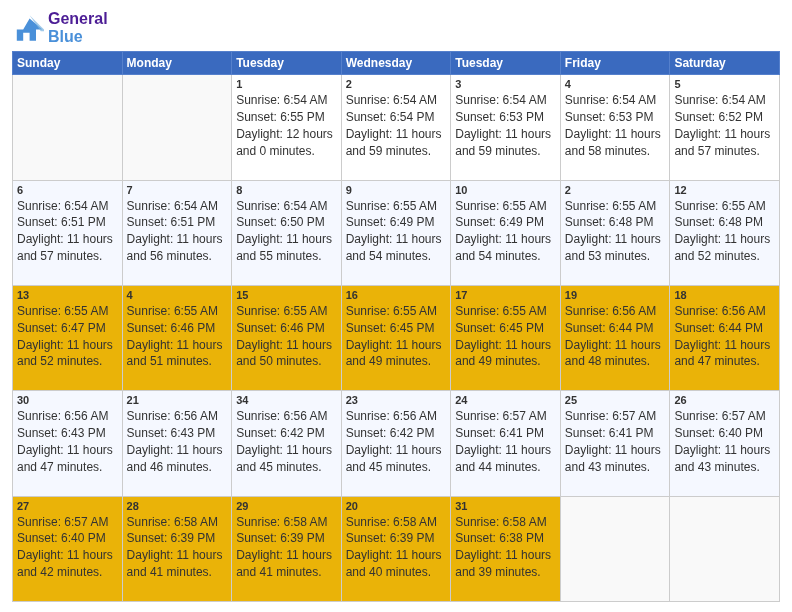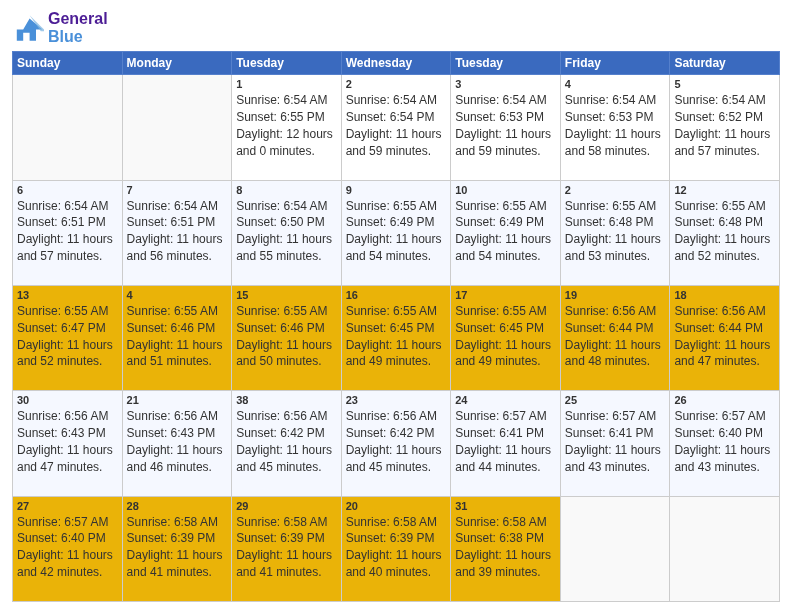--- a/index.html
+++ b/index.html
@@ -281,21 +281,21 @@
 and 47 minutes.</div>
           </td>
           <td>
             <span class="day-num">21</span>
             <div class="day-info" style="white-space: pre-line;">Sunrise: 6:56 AM
 Sunset: 6:43 PM
 Daylight: 11 hours
 and 46 minutes.</div>
           </td>
           <td>
-            <span class="day-num">38</span>
+            <span class="day-num">34</span>
             <div class="day-info" style="white-space: pre-line;">Sunrise: 6:56 AM
 Sunset: 6:42 PM
 Daylight: 11 hours
 and 45 minutes.</div>
           </td>
           <td>
             <span class="day-num">23</span>
             <div class="day-info" style="white-space: pre-line;">Sunrise: 6:56 AM
 Sunset: 6:42 PM
 Daylight: 11 hours

